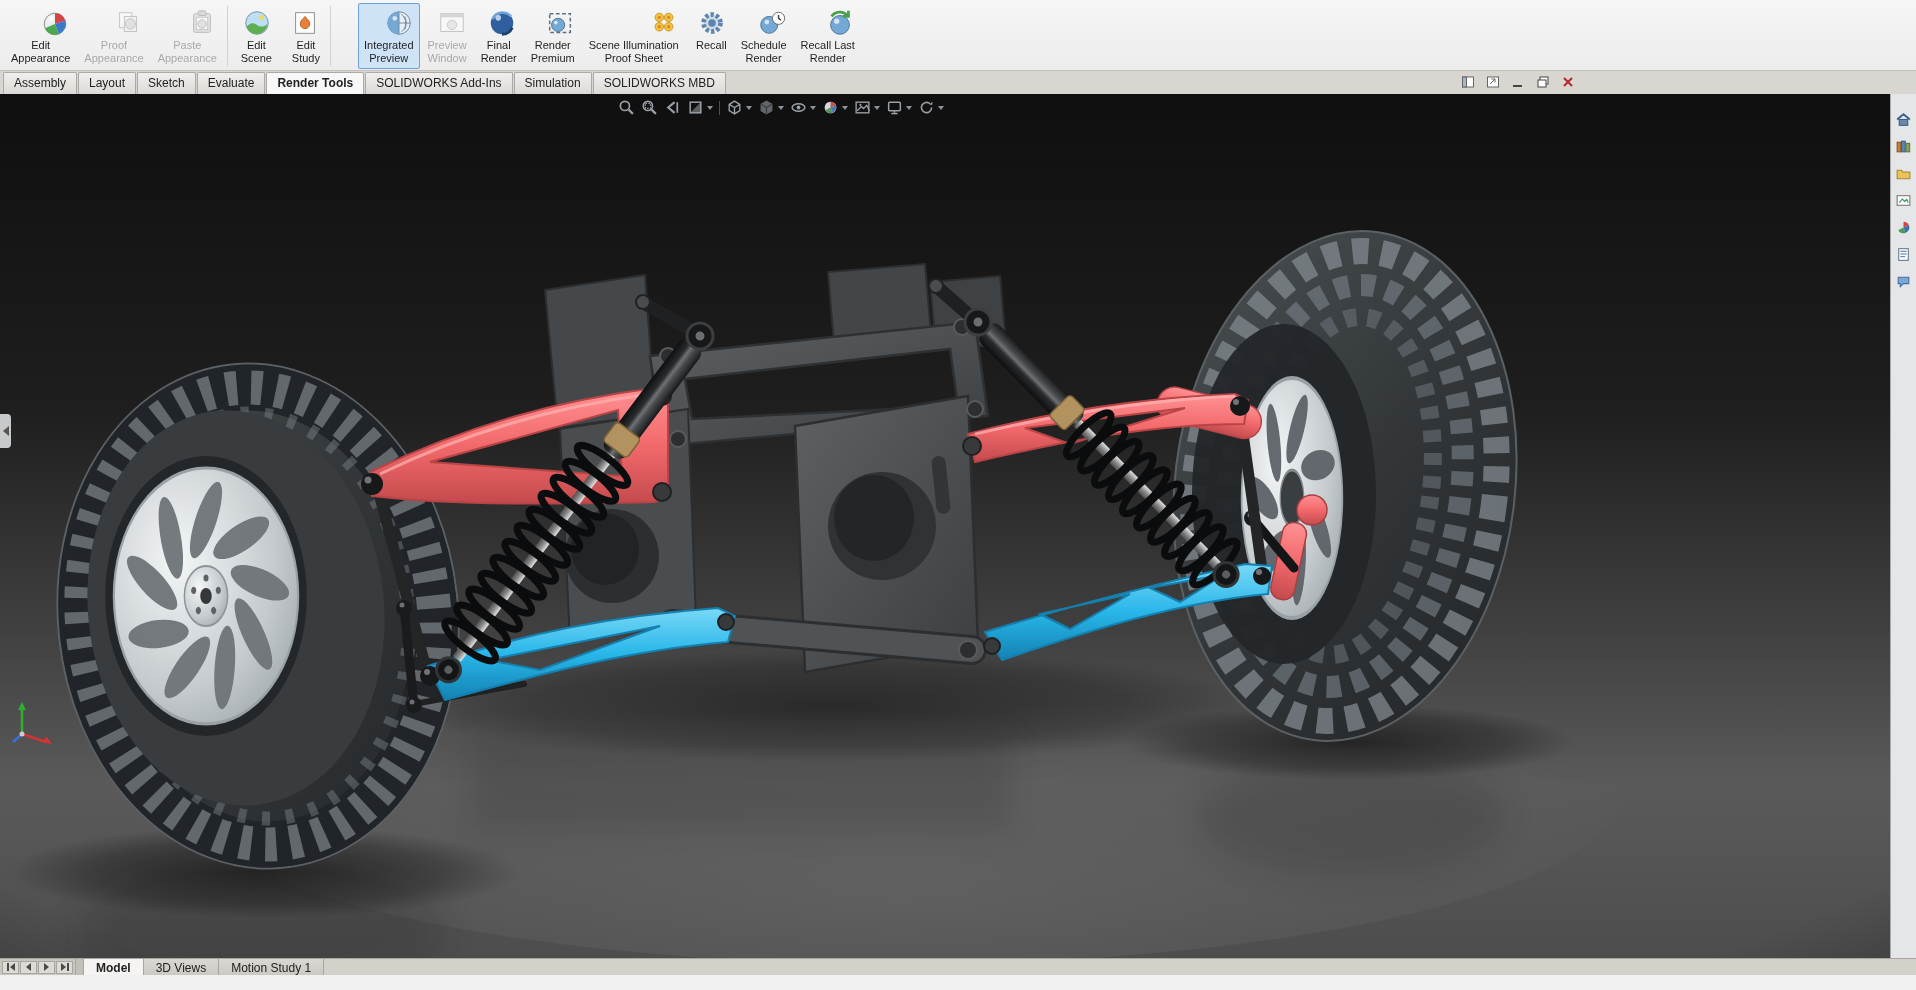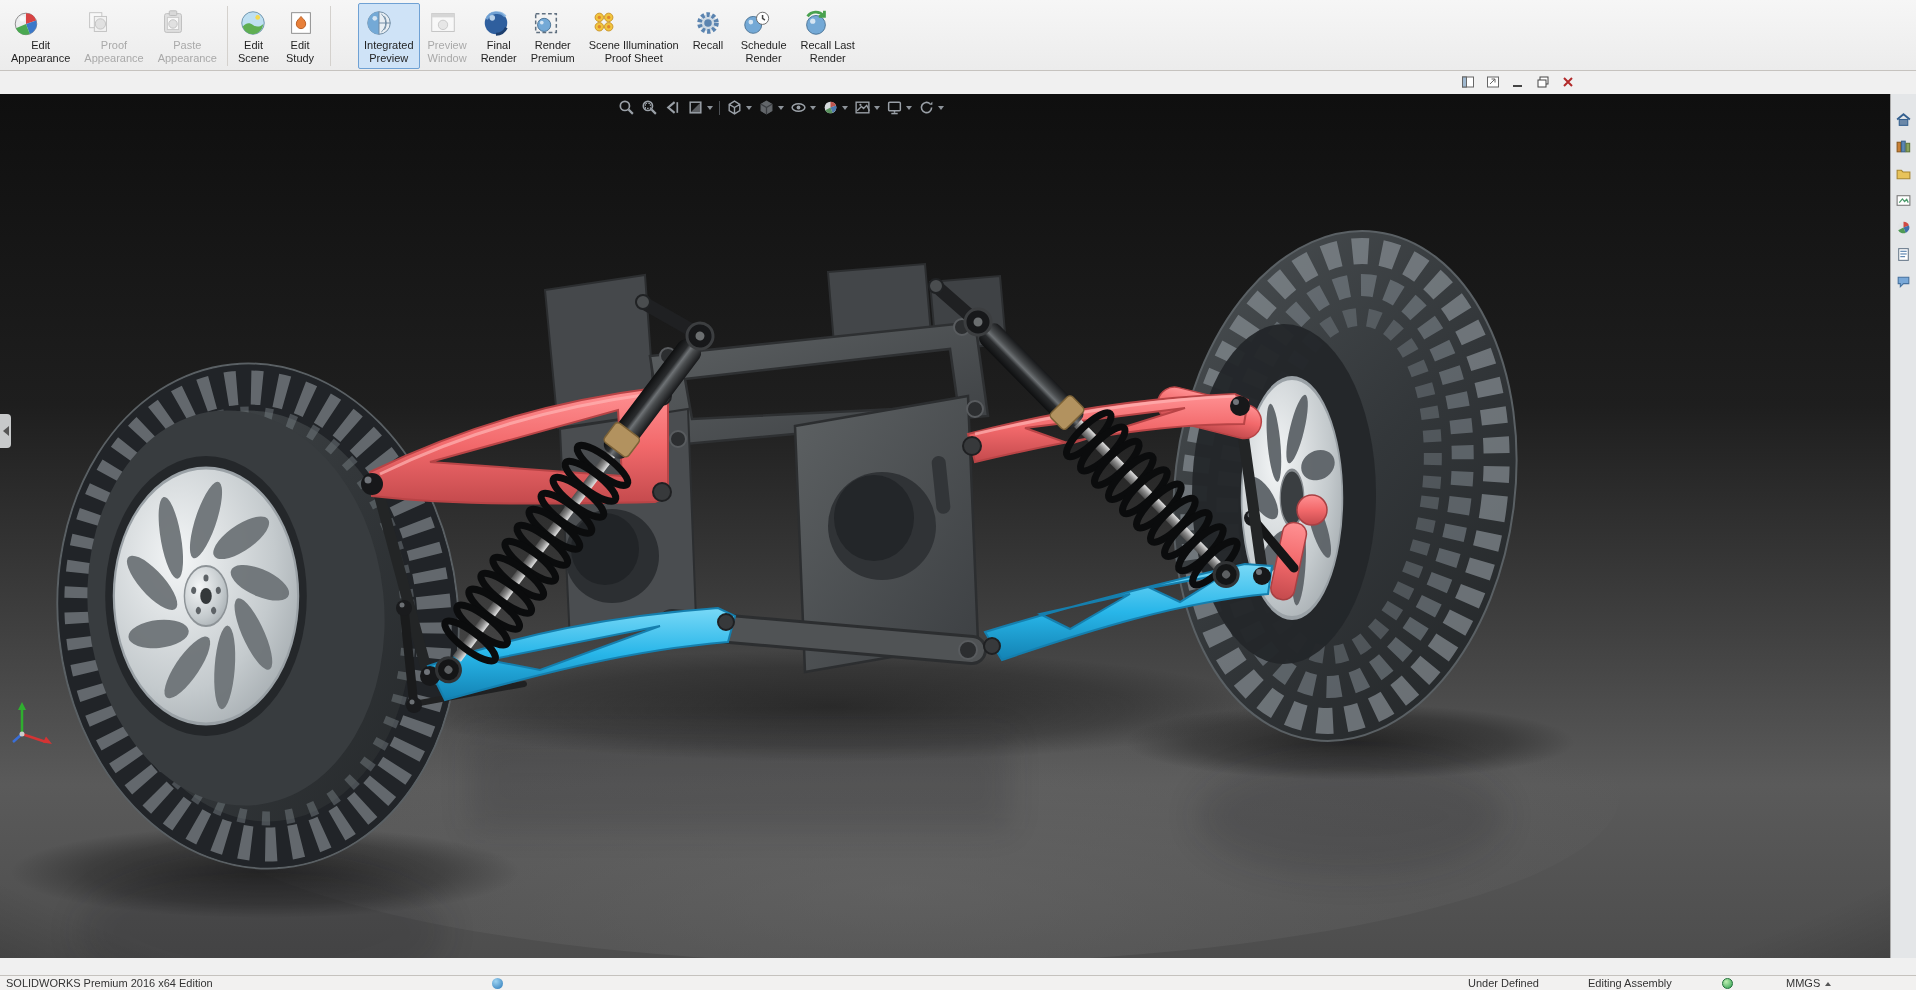--- a/index.html
+++ b/index.html
@@ -4,21 +4,21 @@
 <style>
   html,body{margin:0;padding:0;background:#e8e8e8;}
   *{box-sizing:border-box;}
   .app{position:relative;width:1916px;height:990px;overflow:hidden;background:#f0f0f0;
        font-family:"Liberation Sans",sans-serif;}
 
   
   .ribbon{position:absolute;left:0;top:0;width:1916px;height:71px;
           background:linear-gradient(#f6f6f6,#ececec);border-bottom:1px solid #c6c3bf;
           display:flex;align-items:stretch;padding:3px 4px 1px;}
-  .rbtn{display:flex;flex-direction:column;align-items:flex-start;justify-content:flex-start;
+  .rbtn{display:flex;flex-direction:column;align-items:flex-end;justify-content:flex-start;
         padding:2px 5px 1px;margin:0 1px;border:1px solid transparent;border-radius:2px;min-width:46px;cursor:default;}
   .rbtn .ricon{height:33px;display:flex;align-items:center;justify-content:center;}
   .rlabel{font-size:11px;line-height:1.18;color:#1f1f1f;text-align:center;white-space:nowrap;}
   .rbtn.disabled .rlabel{color:#a9a9a9;}
   .rbtn.disabled svg{opacity:.45;filter:grayscale(1);}
   .rbtn.active{background:#cfe3f7;border-color:#6fa1d4;margin-left:24px;}
   .rsep{width:1px;background:#d4d1cd;margin:3px 3px;}
   .i32{width:30px;height:30px;display:block;}
 
   
@@ -242,20 +242,30 @@
             <circle cx="16" cy="18" r="10" fill="#74a9d6" stroke="#4a7294"></circle>
             <circle cx="12.5" cy="14" r="2.8" fill="#fff" opacity=".7"></circle>
             <path d="M7 9A11 11 0 0 1 24 8" stroke="#49a14f" stroke-width="3" fill="none"></path>
             <path d="M25 3v6h-6" fill="none" stroke="#49a14f" stroke-width="3"></path>
           </svg>
       </span>
       <span class="rlabel"><span>Recall Last</span><br><span>Render</span></span>
     </div>
   </div>
 
+  <div class="tabbar">
+    <div class="ctab">Assembly</div>
+    <div class="ctab">Layout</div>
+    <div class="ctab">Sketch</div>
+    <div class="ctab">Evaluate</div>
+    <div class="ctab active">Render Tools</div>
+    <div class="ctab">SOLIDWORKS Add-Ins</div>
+    <div class="ctab">Simulation</div>
+    <div class="ctab">SOLIDWORKS MBD</div>
+  </div>
 
   <div class="winctl">
     <span class="wbtn">
         <svg class="i14" viewBox="0 0 14 14">
           <rect x="1.5" y="2" width="11" height="10" fill="#fff" stroke="#666"></rect>
           <rect x="1.5" y="2" width="4" height="10" fill="#9fb8cf" stroke="#666"></rect>
         </svg>
       </span>
     <span class="wbtn">
         <svg class="i14" viewBox="0 0 14 14">
@@ -681,23 +691,37 @@
           <line x1="5" y1="10" x2="9.5" y2="10" stroke="#5b84b0" stroke-width="1.1"></line>
         </svg>
       </span>
     <span class="tpicon">
         <svg viewBox="0 0 16 16">
           <path d="M3 4h10v6H8l-3 3v-3H3Z" fill="#79a8d8" stroke="#46729f"></path>
         </svg>
       </span>
   </div>
 
-
-  <div class="statusbar">
-    <span class="sitem" style="left:6px">SOLIDWORKS Premium 2016 x64 Edition</span>
-    <span class="sdot" style="left:492px"></span>
-    <span class="sitem" style="left:1468px">Under Defined</span>
-    <span class="sitem" style="left:1588px">Editing Assembly</span>
-    <span class="sglobe" style="left:1722px"></span>
-    <span class="sitem" style="left:1786px"><span>MMGS</span><span class="scaret"></span></span>
+  <div class="doctabs">
+    <div class="navcluster">
+      <span class="navbtn">
+          <span class="bar"></span>
+          <span class="tl left"></span>
+        </span>
+      <span class="navbtn">
+          <span class="tl left"></span>
+        </span>
+      <span class="navbtn">
+          <span class="tl right"></span>
+        </span>
+      <span class="navbtn">
+          <span class="tl right"></span>
+          <span class="bar"></span>
+        </span>
+    </div>
+    <div class="splitter"></div>
+    <div class="dtab active">Model</div>
+    <div class="dtab">3D Views</div>
+    <div class="dtab">Motion Study 1</div>
   </div>
 
+
 </div>
 
 </body></html>

